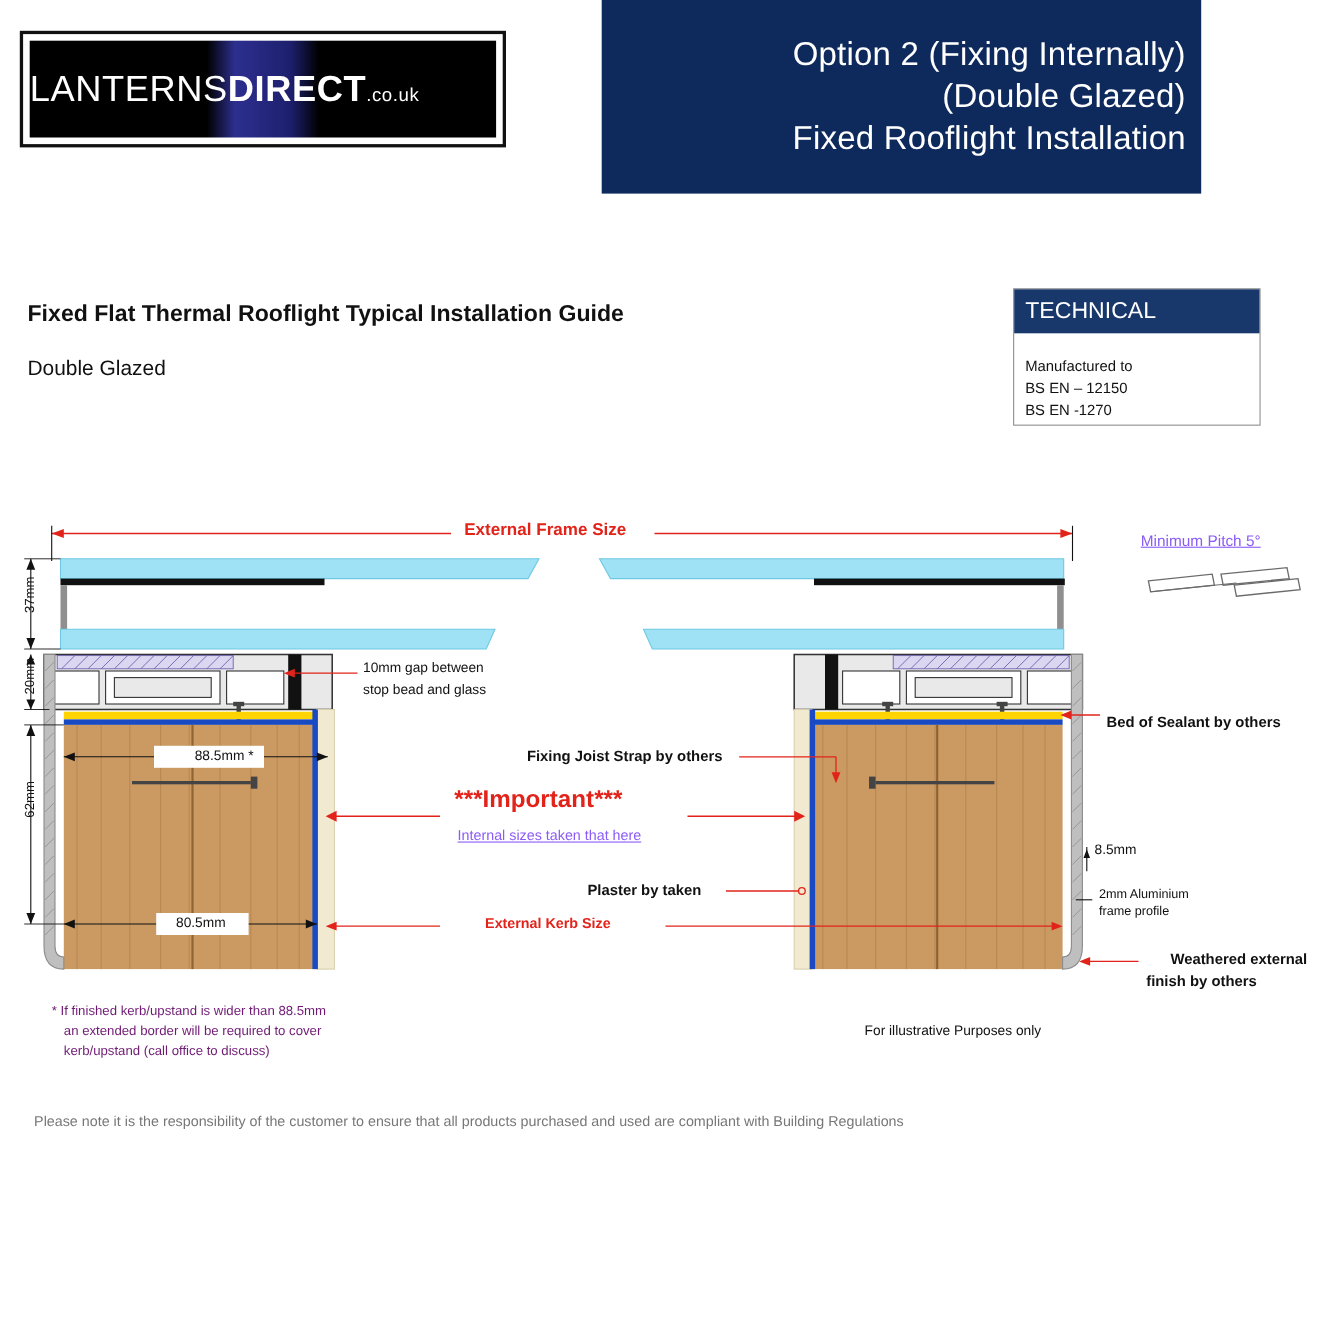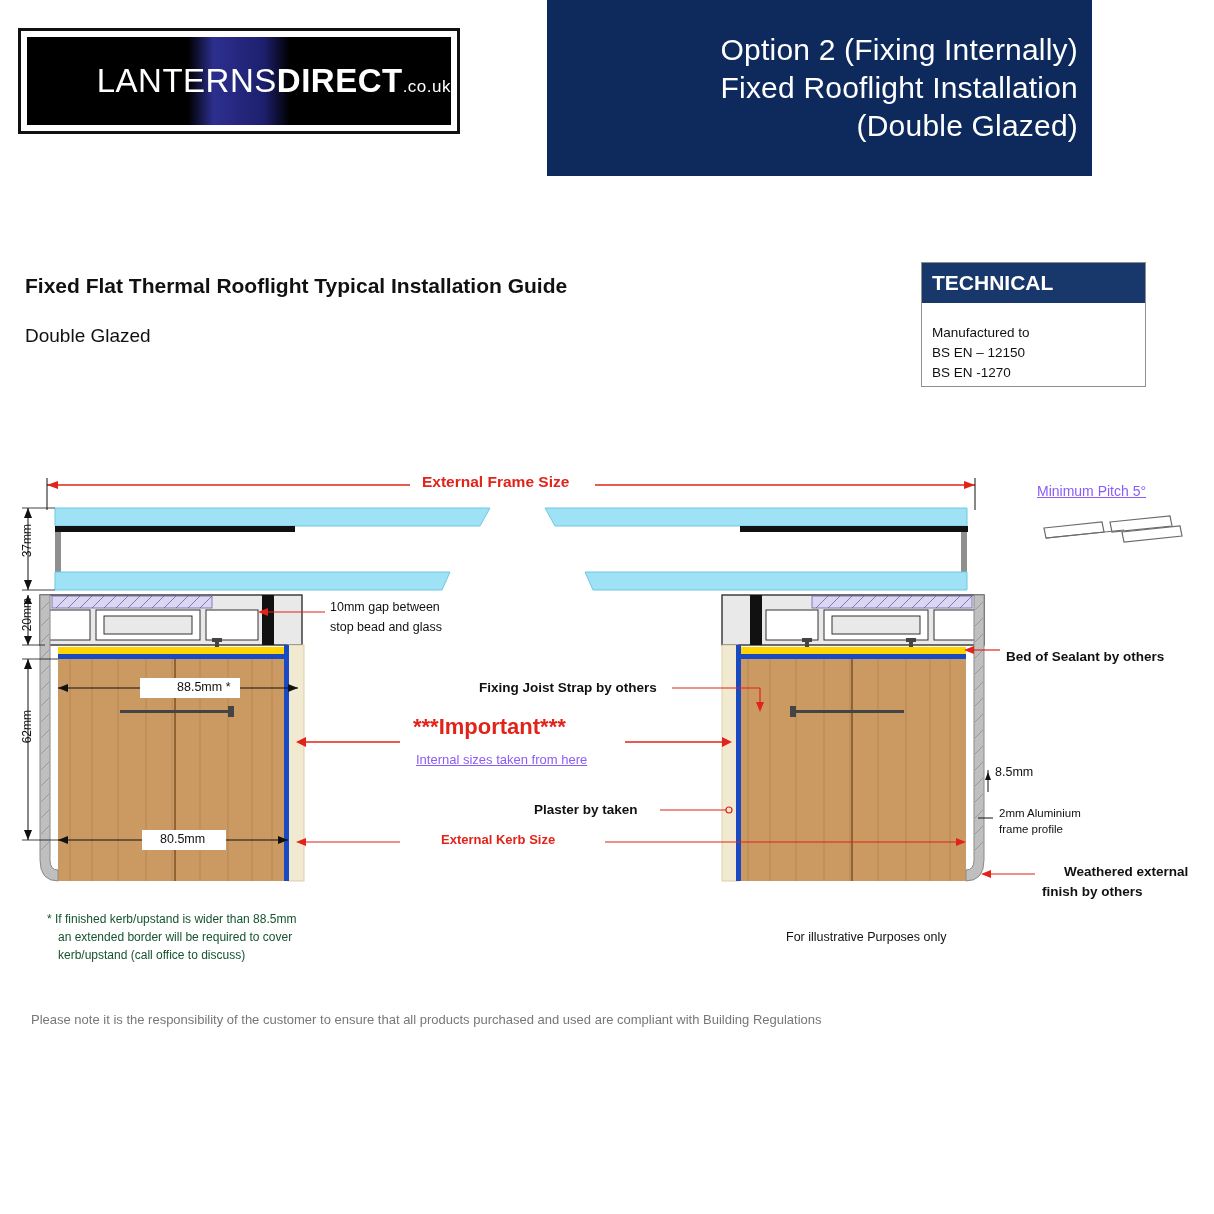--- a/index.html
+++ b/index.html
@@ -23,21 +23,21 @@
     text-align:right;letter-spacing:.2px;
   }
   .logo-box{
     position:absolute;left:18px;top:28px;width:442px;height:106px;
     border:3px solid #111111;background:#ffffff;box-sizing:border-box;
     padding:6px;
   }
   .logo-inner{
     width:100%;height:100%;
     background:linear-gradient(90deg,#000000 0%, #000000 38%, #2d2f8f 44%, #1d1f6d 56%, #000000 62%, #000000 100%);
-    display:flex;align-items:center;justify-content:flex-end;
+    display:flex;align-items:center;justify-content:flex-start;
   }
   .logo-text{
     color:#ffffff;font-size:33px;font-weight:700;letter-spacing:.5px;white-space:nowrap;
   }
   .logo-text .thin{font-weight:400;}
   .logo-text .suffix{font-size:17px;font-weight:400;}
 
   
   .doc-title{
     position:absolute;left:25px;top:274px;font-size:21px;font-weight:700;color:#111;
@@ -46,49 +46,49 @@
     position:absolute;left:25px;top:325px;font-size:19px;font-weight:400;color:#111;
   }
 
   
   .tech-box{
     position:absolute;left:921px;top:262px;width:225px;height:125px;
     border:1px solid #8f8f8f;box-sizing:border-box;background:#fff;
   }
   .tech-head{
     background:#18376b;color:#fff;height:40px;display:flex;align-items:center;
-    padding-left:10px;font-size:21px;font-weight:700;
+    padding-left:10px;font-size:21px;font-weight:400;
   }
   .tech-body{padding:20px 10px;font-size:13.5px;line-height:20px;color:#111;}
 
   
   .diagram{position:absolute;left:0;top:440px;width:1214px;height:520px;}
   .lbl{position:absolute;font-size:12.5px;color:#111;line-height:15px;}
   .lbl-red{position:absolute;font-size:15.5px;color:#e2231a;font-weight:700;line-height:18px;}
   .lbl-red-sm{position:absolute;font-size:12.5px;color:#8b5cf6;line-height:15px;text-decoration:underline;}
   .vlabel{position:absolute;font-size:12px;color:#111;writing-mode:vertical-rl;transform:rotate(180deg);}
 
   
   .footnote{
-    position:absolute;left:47px;top:910px;font-size:12px;line-height:18px;color:#14532d;
+    position:absolute;left:47px;top:910px;font-size:12px;line-height:18px;color:#701a75;
   }
   .illustrative{
     position:absolute;left:786px;top:930px;font-size:12.5px;color:#111;
   }
   .disclaimer{
     position:absolute;left:31px;top:1012px;font-size:13px;color:#777;
   }
 </style>
 </head>
 <body>
 
 <div class="header-bar">
   <div>Option 2 (Fixing Internally)</div>
+  <div>(Double Glazed)</div>
   <div>Fixed Rooflight Installation</div>
-  <div>(Double Glazed)</div>
 </div>
 
 <div class="logo-box">
   <div class="logo-inner">
     <div class="logo-text">
       <span class="thin">LANTERNS</span><span>DIRECT</span><span class="suffix">.co.uk</span>
     </div>
   </div>
 </div>
 
@@ -339,21 +339,21 @@
   <div class="lbl-red-sm" style="left:1037px;top:44px;font-size:14px;">Minimum Pitch 5°</div>
 
   <div class="lbl" style="left:330px;top:160px;">10mm gap between</div>
   <div class="lbl" style="left:330px;top:180px;">stop bead and glass</div>
 
   <div class="lbl" style="left:1006px;top:209px;font-weight:700;font-size:13.5px;">Bed of Sealant by others</div>
 
   <div class="lbl" style="left:479px;top:240px;font-weight:700;font-size:13.5px;">Fixing Joist Strap by others</div>
 
   <div class="lbl-red" style="left:413px;top:278px;font-size:22px;">***Important***</div>
-  <div class="lbl-red-sm" style="left:416px;top:312px;font-size:13px;">Internal sizes taken from here</div>
+  <div class="lbl-red-sm" style="left:416px;top:312px;font-size:13px;">Internal sizes taken that here</div>
 
   <div class="lbl" style="left:534px;top:362px;font-weight:700;font-size:13.5px;">Plaster by taken</div>
 
   <div class="lbl-red" style="left:441px;top:391px;font-size:13px;">External Kerb Size</div>
 
   <div class="lbl" style="left:157px;top:240px;margin-left:20px;">88.5mm  *</div>
   <div class="lbl" style="left:160px;top:392px;">80.5mm</div>
   <div class="lbl" style="left:995px;top:325px;">8.5mm</div>
   <div class="lbl" style="left:999px;top:366px;font-size:11.5px;">2mm Aluminium</div>
   <div class="lbl" style="left:999px;top:382px;font-size:11.5px;">frame profile</div>

